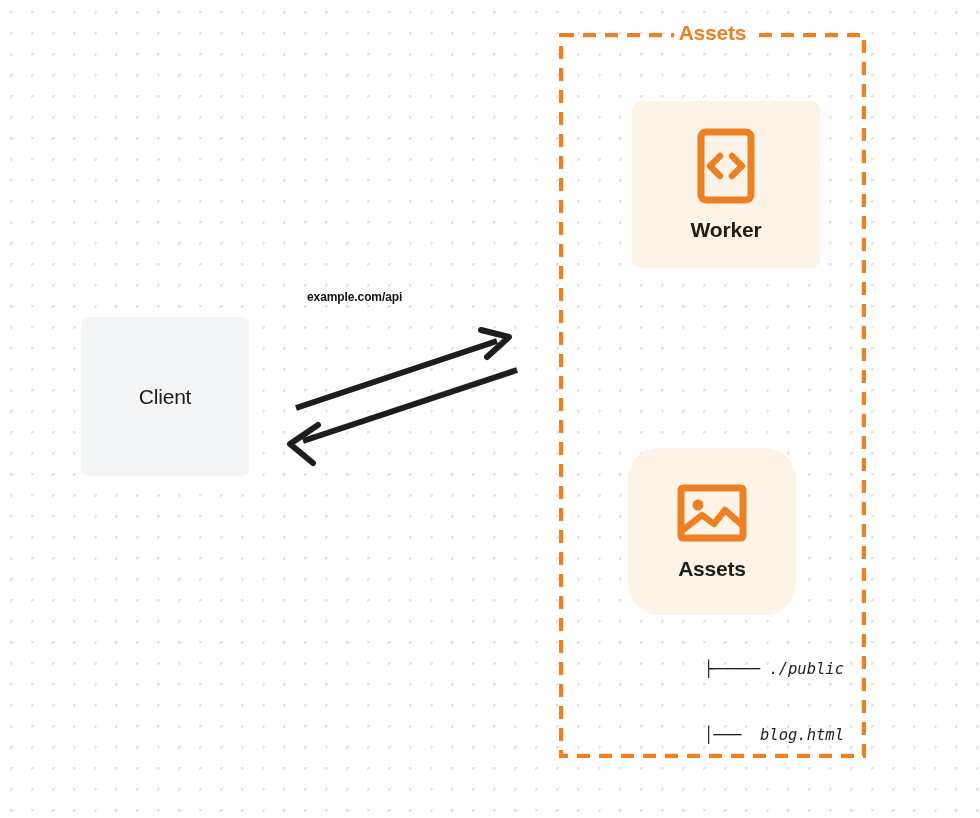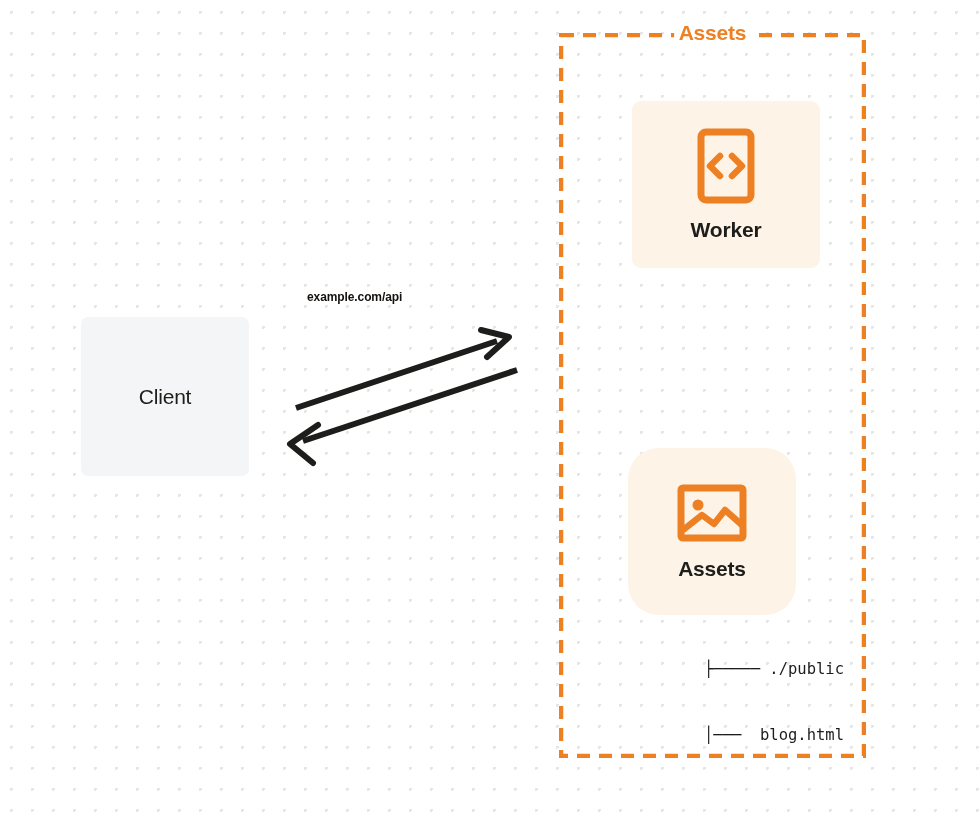--- a/index.html
+++ b/index.html
@@ -136,20 +136,21 @@
     width: 245px;
     font-family: "DejaVu Sans Mono", monospace;
     font-size: 15.5px;
     line-height: 22px;
     color: #1d1d1b;
     white-space: pre;
     text-align: right;
   }
   #file-tree .tree-row {
     display: block;
+    font-style: italic;
   }
 </style>
 </head>
 <body>
 
 <div id="canvas">
 
   <div id="client-node">
     <span class="node-label">Client</span>
   </div>

